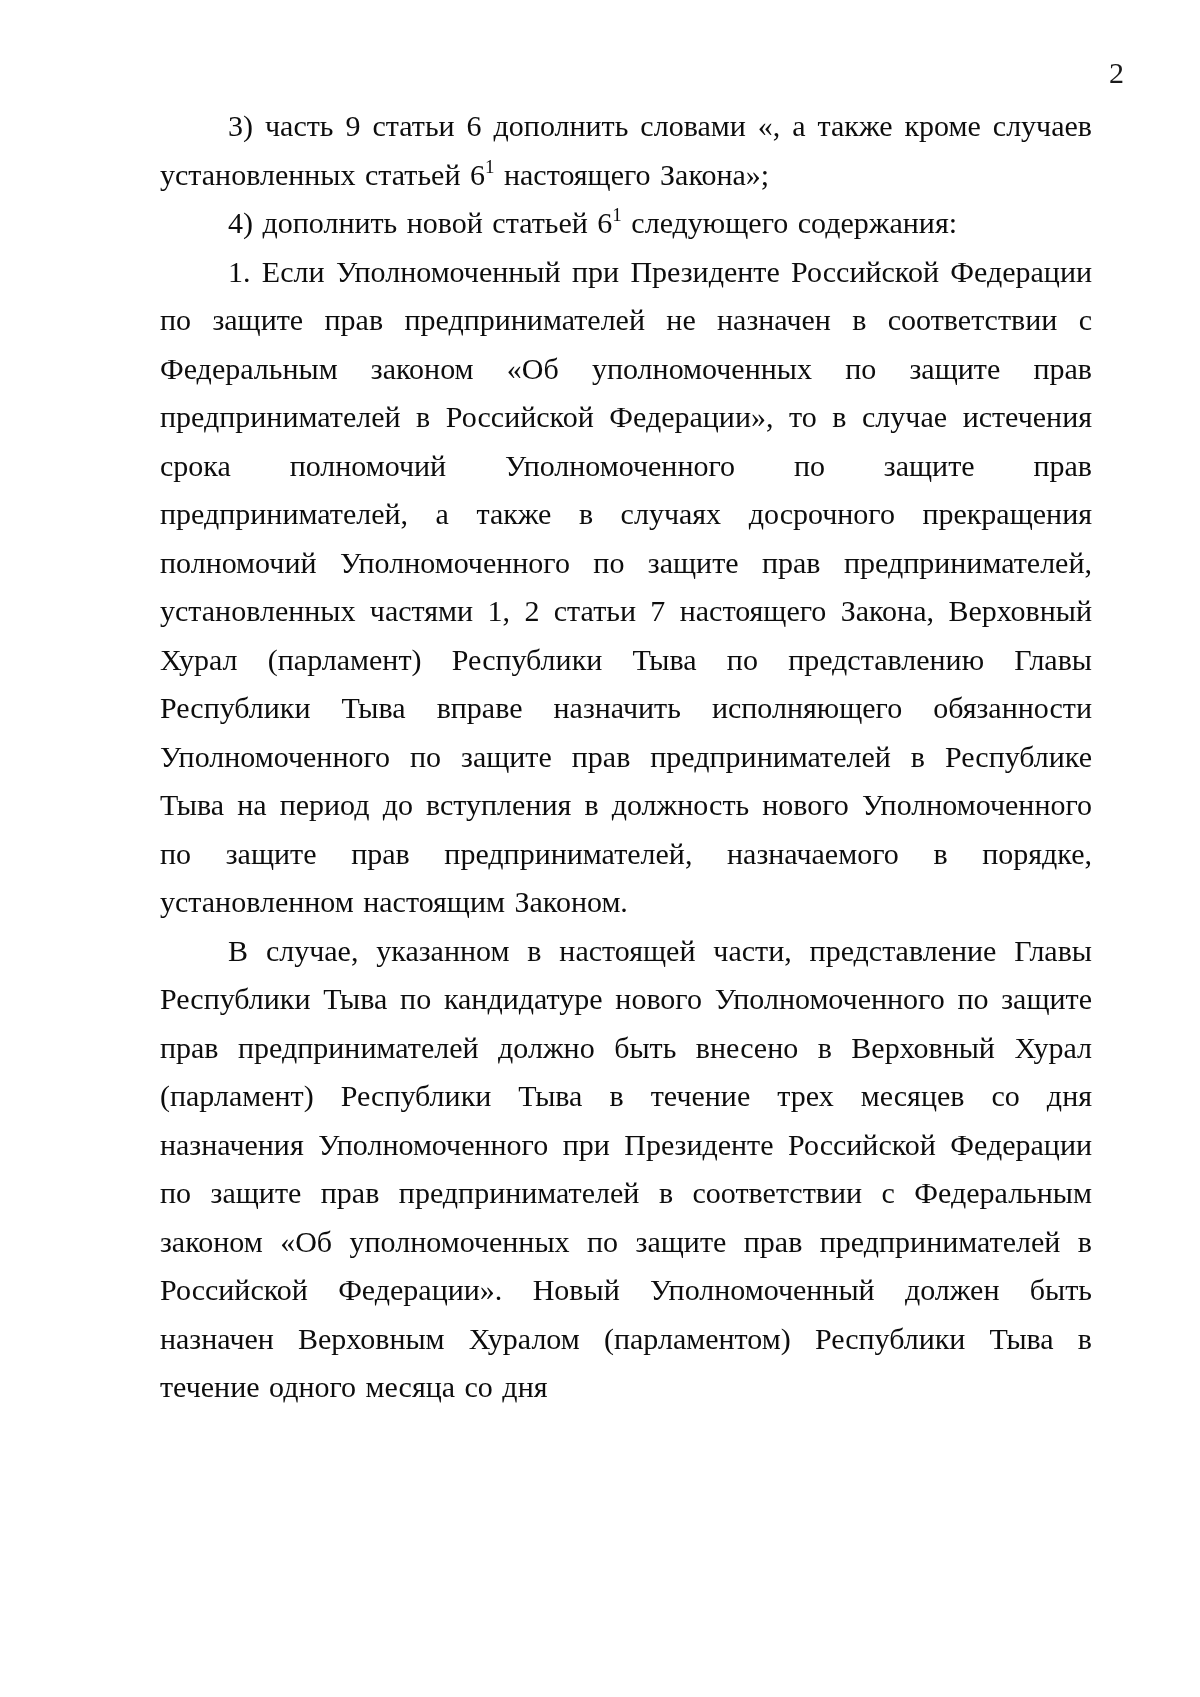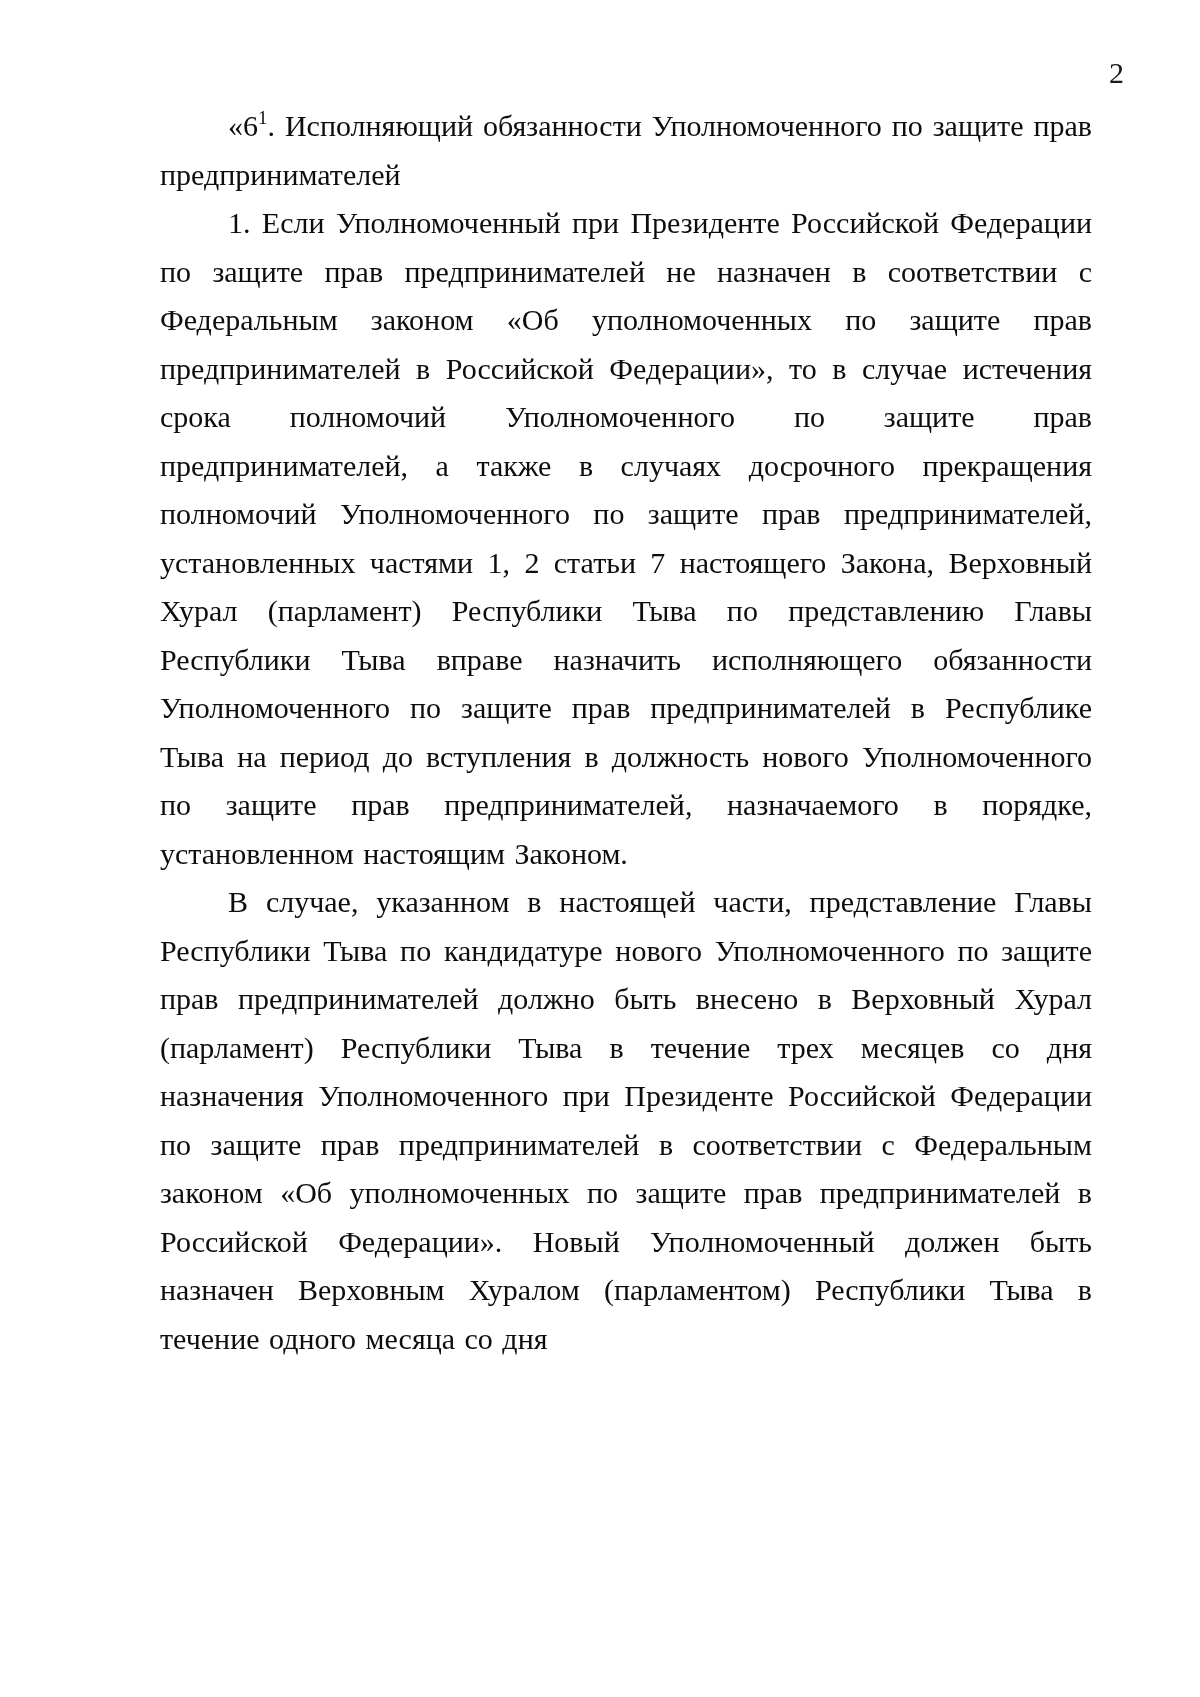--- a/index.html
+++ b/index.html
@@ -45,17 +45,18 @@
     line-height: 0;
     vertical-align: 12px;
   }
 </style>
 </head>
 <body>
 
 <div class="page">
   <div class="page-number">2</div>
   <div class="content">
-      <p><span>«6</span><sup>1</sup><span>. Исполняющий обязанности Уполномоченного по защите прав предпринимателей</span></p>
+      <p><span>3) часть 9 статьи 6 дополнить словами «, а также кроме случаев установленных статьей 6</span><sup>1</sup><span> настоящего Закона»;</span></p>
+      <p><span>4) дополнить новой статьей 6</span><sup>1</sup><span> следующего содержания:</span></p>
       <p><span>1. Если Уполномоченный при Президенте Российской Федерации по защите прав предпринимателей не назначен в соответствии с Федеральным законом «Об уполномоченных по защите прав предпринимателей в Российской Федерации», то в случае истечения срока полномочий Уполномоченного по защите прав предпринимателей, а также в случаях досрочного прекращения полномочий Уполномоченного по защите прав предпринимателей, установленных частями 1, 2 статьи 7 настоящего Закона, Верховный Хурал (парламент) Республики Тыва по представлению Главы Республики Тыва вправе назначить исполняющего обязанности Уполномоченного по защите прав предпринимателей в Республике Тыва на период до вступления в должность нового Уполномоченного по защите прав предпринимателей, назначаемого в порядке, установленном настоящим Законом.</span></p>
       <p><span>В случае, указанном в настоящей части, представление Главы Республики Тыва по кандидатуре нового Уполномоченного по защите прав предпринимателей должно быть внесено в Верховный Хурал (парламент) Республики Тыва в течение трех месяцев со дня назначения Уполномоченного при Президенте Российской Федерации по защите прав предпринимателей в соответствии с Федеральным законом «Об уполномоченных по защите прав предпринимателей в Российской Федерации». Новый Уполномоченный должен быть назначен Верховным Хуралом (парламентом) Республики Тыва в течение одного месяца со дня</span></p>
     </div>
 </div>
 
 </body></html>

